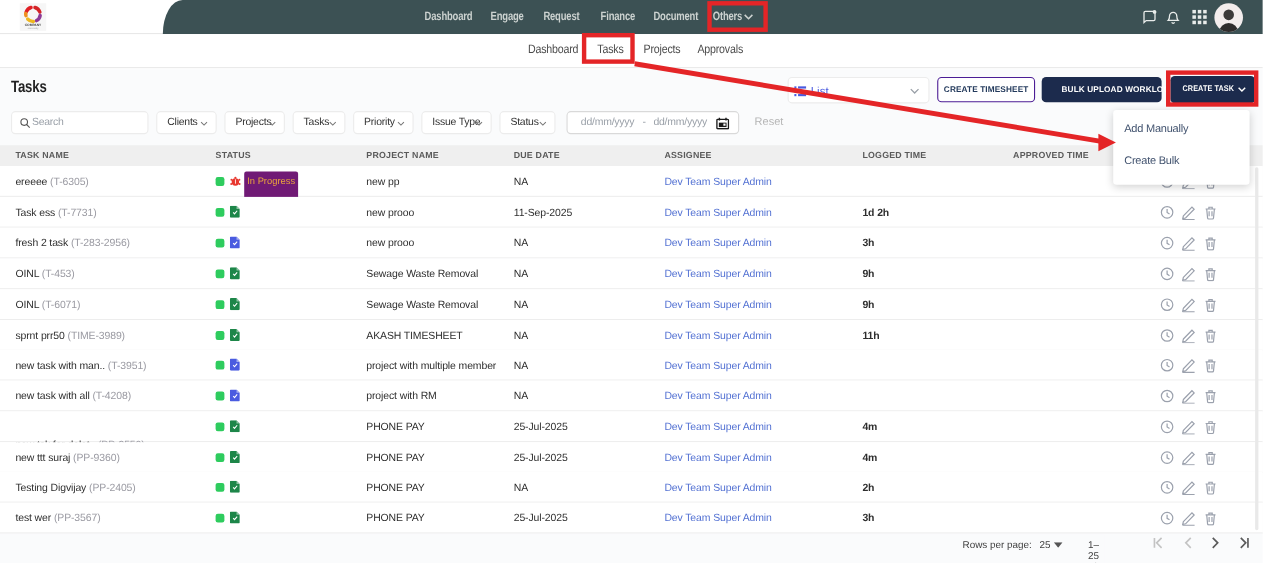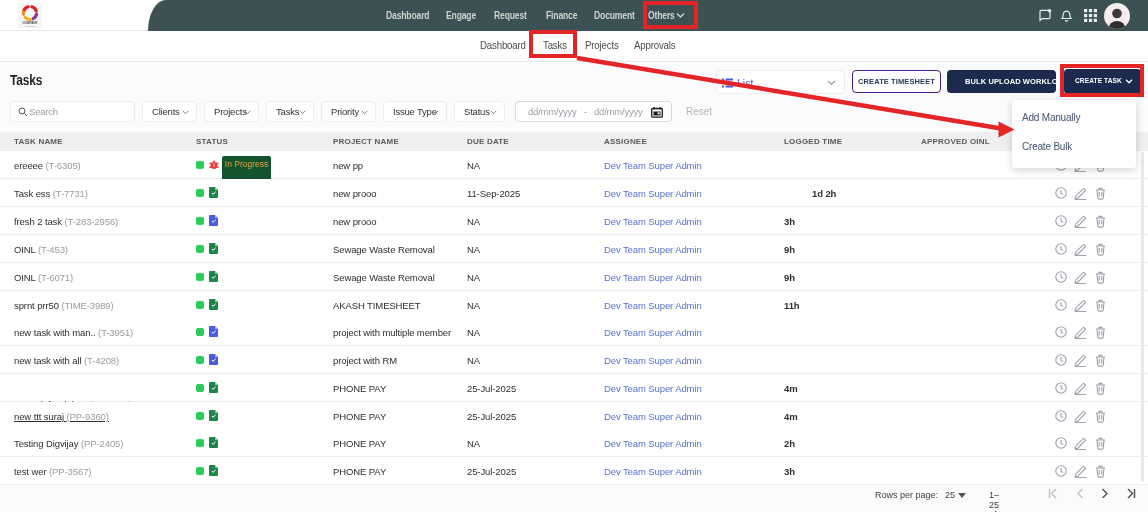--- a/index.html
+++ b/index.html
@@ -183,35 +183,35 @@
       <path d="M1 0.8 l3 3 l3 -3"></path>
     </svg></div>
 
 <div class="abs" id="thead"></div>
 <span class="th" style="left:14px;">TASK NAME</span>
 <span class="th" style="left:196px;">STATUS</span>
 <span class="th" style="left:333px;">PROJECT NAME</span>
 <span class="th" style="left:467px;">DUE DATE</span>
 <span class="th" style="left:604px;">ASSIGNEE</span>
 <span class="th" style="left:784px;">LOGGED TIME</span>
-<span class="th" style="left:921px;">APPROVED OINL</span>
+<span class="th" style="left:921px;">APPROVED TIME</span>
 <div id="rows">
 <div class="row" style="top:151px;">
       <span class="cell" style="left:14px;">ereeee <span class="code">(T-6305)</span></span>
       <span class="gsq"></span>
       <svg style="position:absolute;left:209px;top:9px;" width="10" height="10" viewBox="0 0 10 10">
         <circle cx="5" cy="5.5" r="3.4" fill="#e8372e"></circle>
         <circle cx="5" cy="1.6" r="1" fill="#e8372e"></circle>
         <circle cx="1.4" cy="3.4" r="0.9" fill="#e8372e"></circle>
         <circle cx="8.6" cy="3.4" r="0.9" fill="#e8372e"></circle>
         <circle cx="1.2" cy="7.2" r="0.9" fill="#e8372e"></circle>
         <circle cx="8.8" cy="7.2" r="0.9" fill="#e8372e"></circle>
         <rect x="4.6" y="3" width="0.9" height="4" fill="#fff" opacity="0.85"></rect>
       </svg>
-      <span style="position:absolute;left:222px;top:5px;width:49px;height:35px;background:#14532d;color:#e9a43c;font-size:8.5px;text-align:center;line-height:17px;border-radius:2px;">In Progress</span>
+      <span style="position:absolute;left:222px;top:5px;width:49px;height:35px;background:#701a75;color:#e9a43c;font-size:8.5px;text-align:center;line-height:17px;border-radius:2px;">In Progress</span>
       <span class="cell" style="left:333px;">new pp</span>
       <span class="cell" style="left:467px;">NA</span>
       <span class="cell assignee" style="left:604px;">Dev Team Super Admin</span>
       <svg class="acticons" style="left:1054px;" width="54" height="14" viewBox="0 0 54 14" fill="none" stroke="#9ba1ad" stroke-width="1.1">
 <circle cx="7" cy="7" r="5.2"></circle>
         <path d="M7 4 v3.2 l2.2 1.4"></path>
 <path d="M21.8 10.2 L29.6 2.2 l2 2 L23.8 12.2 l-2.6 0.6 z"></path>
         <path d="M21 13.6 h11"></path>
 <path d="M42 4 h9 M43 4 l0.8 8.2 a1 1 0 0 0 1 0.9 h3.4 a1 1 0 0 0 1-0.9 L50 4 M45 2.4 h3 v1.6 h-3 z M45.2 6 v4.6 M47.8 6 v4.6"></path>
 </svg>
@@ -220,21 +220,21 @@
       <span class="cell" style="left:14px;">Task ess <span class="code">(T-7731)</span></span>
       <span class="gsq"></span>
       <svg style="position:absolute;left:209px;top:8px;" width="9" height="11" viewBox="0 0 9 11">
         <path d="M1 0 h5 l3 3 v7 a1 1 0 0 1 -1 1 h-7 a1 1 0 0 1 -1 -1 v-9 a1 1 0 0 1 1 -1 z" fill="#1d8649"></path>
         <path d="M6 0 l3 3 h-3 z" fill="#fff" opacity="0.5"></path>
         <path d="M3 6 l1.2 1.4 L6.6 4.6" stroke="#fff" stroke-width="1" fill="none"></path>
       </svg>
       <span class="cell" style="left:333px;">new prooo</span>
       <span class="cell" style="left:467px;">11-Sep-2025</span>
       <span class="cell assignee" style="left:604px;">Dev Team Super Admin</span>
-      <span class="cell" style="left:784px;font-weight:bold;margin-left:28px;">1d 2h</span>
+      <span class="cell" style="left:784px;font-weight:bold;">1d 2h</span>
       <svg class="acticons" style="left:1054px;" width="54" height="14" viewBox="0 0 54 14" fill="none" stroke="#9ba1ad" stroke-width="1.1">
 <circle cx="7" cy="7" r="5.2"></circle>
         <path d="M7 4 v3.2 l2.2 1.4"></path>
 <path d="M21.8 10.2 L29.6 2.2 l2 2 L23.8 12.2 l-2.6 0.6 z"></path>
         <path d="M21 13.6 h11"></path>
 <path d="M42 4 h9 M43 4 l0.8 8.2 a1 1 0 0 0 1 0.9 h3.4 a1 1 0 0 0 1-0.9 L50 4 M45 2.4 h3 v1.6 h-3 z M45.2 6 v4.6 M47.8 6 v4.6"></path>
 </svg>
     </div>
 <div class="row" style="top:207px;">
       <span class="cell" style="left:14px;">fresh 2 task <span class="code">(T-283-2956)</span></span>
@@ -368,21 +368,21 @@
       <span class="cell" style="left:784px;font-weight:bold;">4m</span>
       <svg class="acticons" style="left:1054px;" width="54" height="14" viewBox="0 0 54 14" fill="none" stroke="#9ba1ad" stroke-width="1.1">
 <circle cx="7" cy="7" r="5.2"></circle>
         <path d="M7 4 v3.2 l2.2 1.4"></path>
 <path d="M21.8 10.2 L29.6 2.2 l2 2 L23.8 12.2 l-2.6 0.6 z"></path>
         <path d="M21 13.6 h11"></path>
 <path d="M42 4 h9 M43 4 l0.8 8.2 a1 1 0 0 0 1 0.9 h3.4 a1 1 0 0 0 1-0.9 L50 4 M45 2.4 h3 v1.6 h-3 z M45.2 6 v4.6 M47.8 6 v4.6"></path>
 </svg>
     </div>
 <div class="row" style="top:402px;">
-      <span class="cell" style="left:14px;text-decoration:underline;">new ttt suraj <span class="code">(PP-9360)</span></span>
+      <span class="cell" style="left:14px;">new ttt suraj <span class="code">(PP-9360)</span></span>
       <span class="gsq"></span>
       <svg style="position:absolute;left:209px;top:8px;" width="9" height="11" viewBox="0 0 9 11">
         <path d="M1 0 h5 l3 3 v7 a1 1 0 0 1 -1 1 h-7 a1 1 0 0 1 -1 -1 v-9 a1 1 0 0 1 1 -1 z" fill="#1d8649"></path>
         <path d="M6 0 l3 3 h-3 z" fill="#fff" opacity="0.5"></path>
         <path d="M3 6 l1.2 1.4 L6.6 4.6" stroke="#fff" stroke-width="1" fill="none"></path>
       </svg>
       <span class="cell" style="left:333px;">PHONE PAY</span>
       <span class="cell" style="left:467px;">25-Jul-2025</span>
       <span class="cell assignee" style="left:604px;">Dev Team Super Admin</span>
       <span class="cell" style="left:784px;font-weight:bold;">4m</span>

